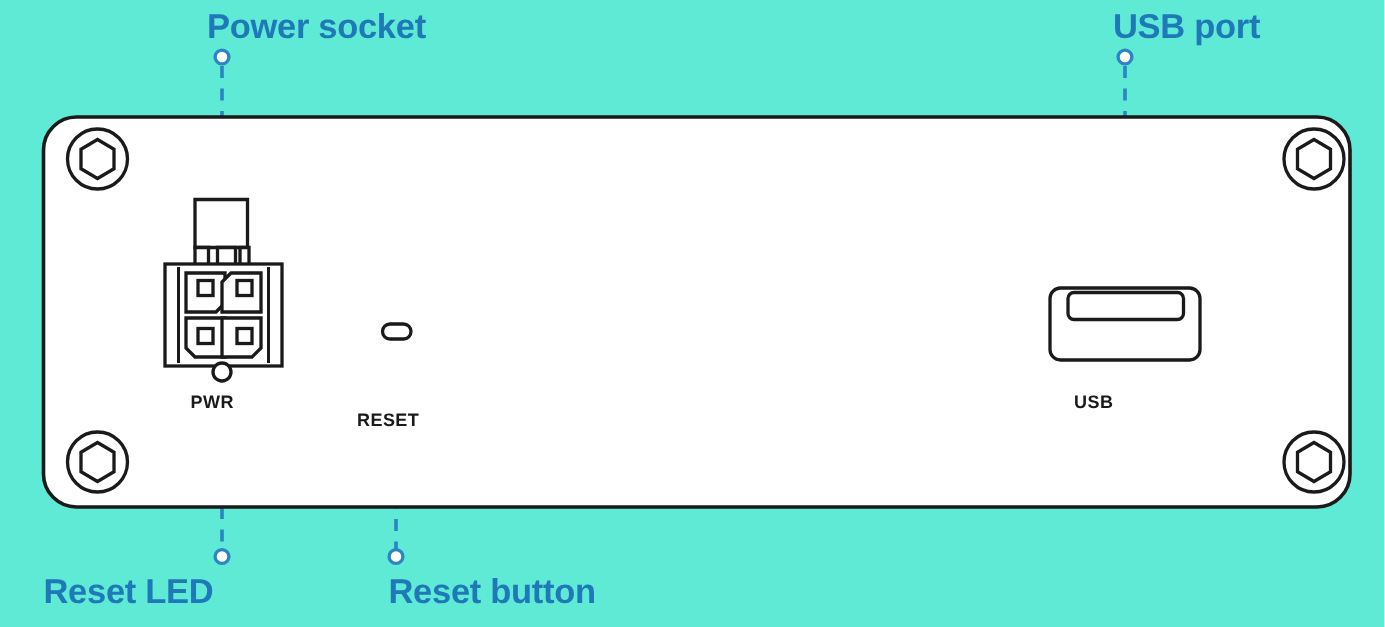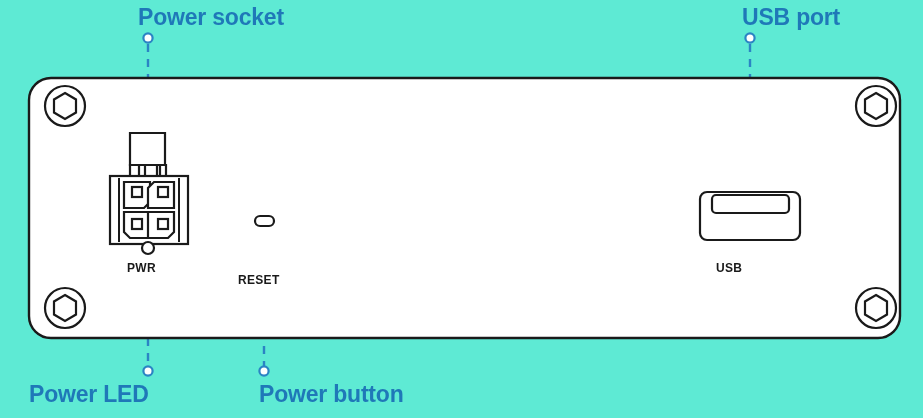--- a/index.html
+++ b/index.html
@@ -127,23 +127,23 @@
     <g>
       <rect x="700" y="192" width="100" height="48" rx="7" ry="7" fill="#ffffff" stroke="#1a1a1a" stroke-width="2.2"></rect>
       <rect x="712" y="195" width="77" height="18" rx="4" ry="4" fill="#ffffff" stroke="#1a1a1a" stroke-width="2.2"></rect>
     </g>
   </svg>
 
   <div class="callout-label" id="lbl-power-socket">Power socket</div>
 
   <div class="callout-label" id="lbl-usb-port">USB port</div>
 
-  <div class="callout-label" id="lbl-power-led">Power LED</div>
+  <div class="callout-label" id="lbl-power-led">Reset LED</div>
 
-  <div class="callout-label" id="lbl-reset-btn">Power button</div>
+  <div class="callout-label" id="lbl-reset-btn">Reset button</div>
 
   <div class="panel-label" id="lbl-pwr">PWR</div>
 
   <div class="panel-label" id="lbl-reset">RESET</div>
 
   <div class="panel-label" id="lbl-usb">USB</div>
 
 </div>
 
 </body></html>

